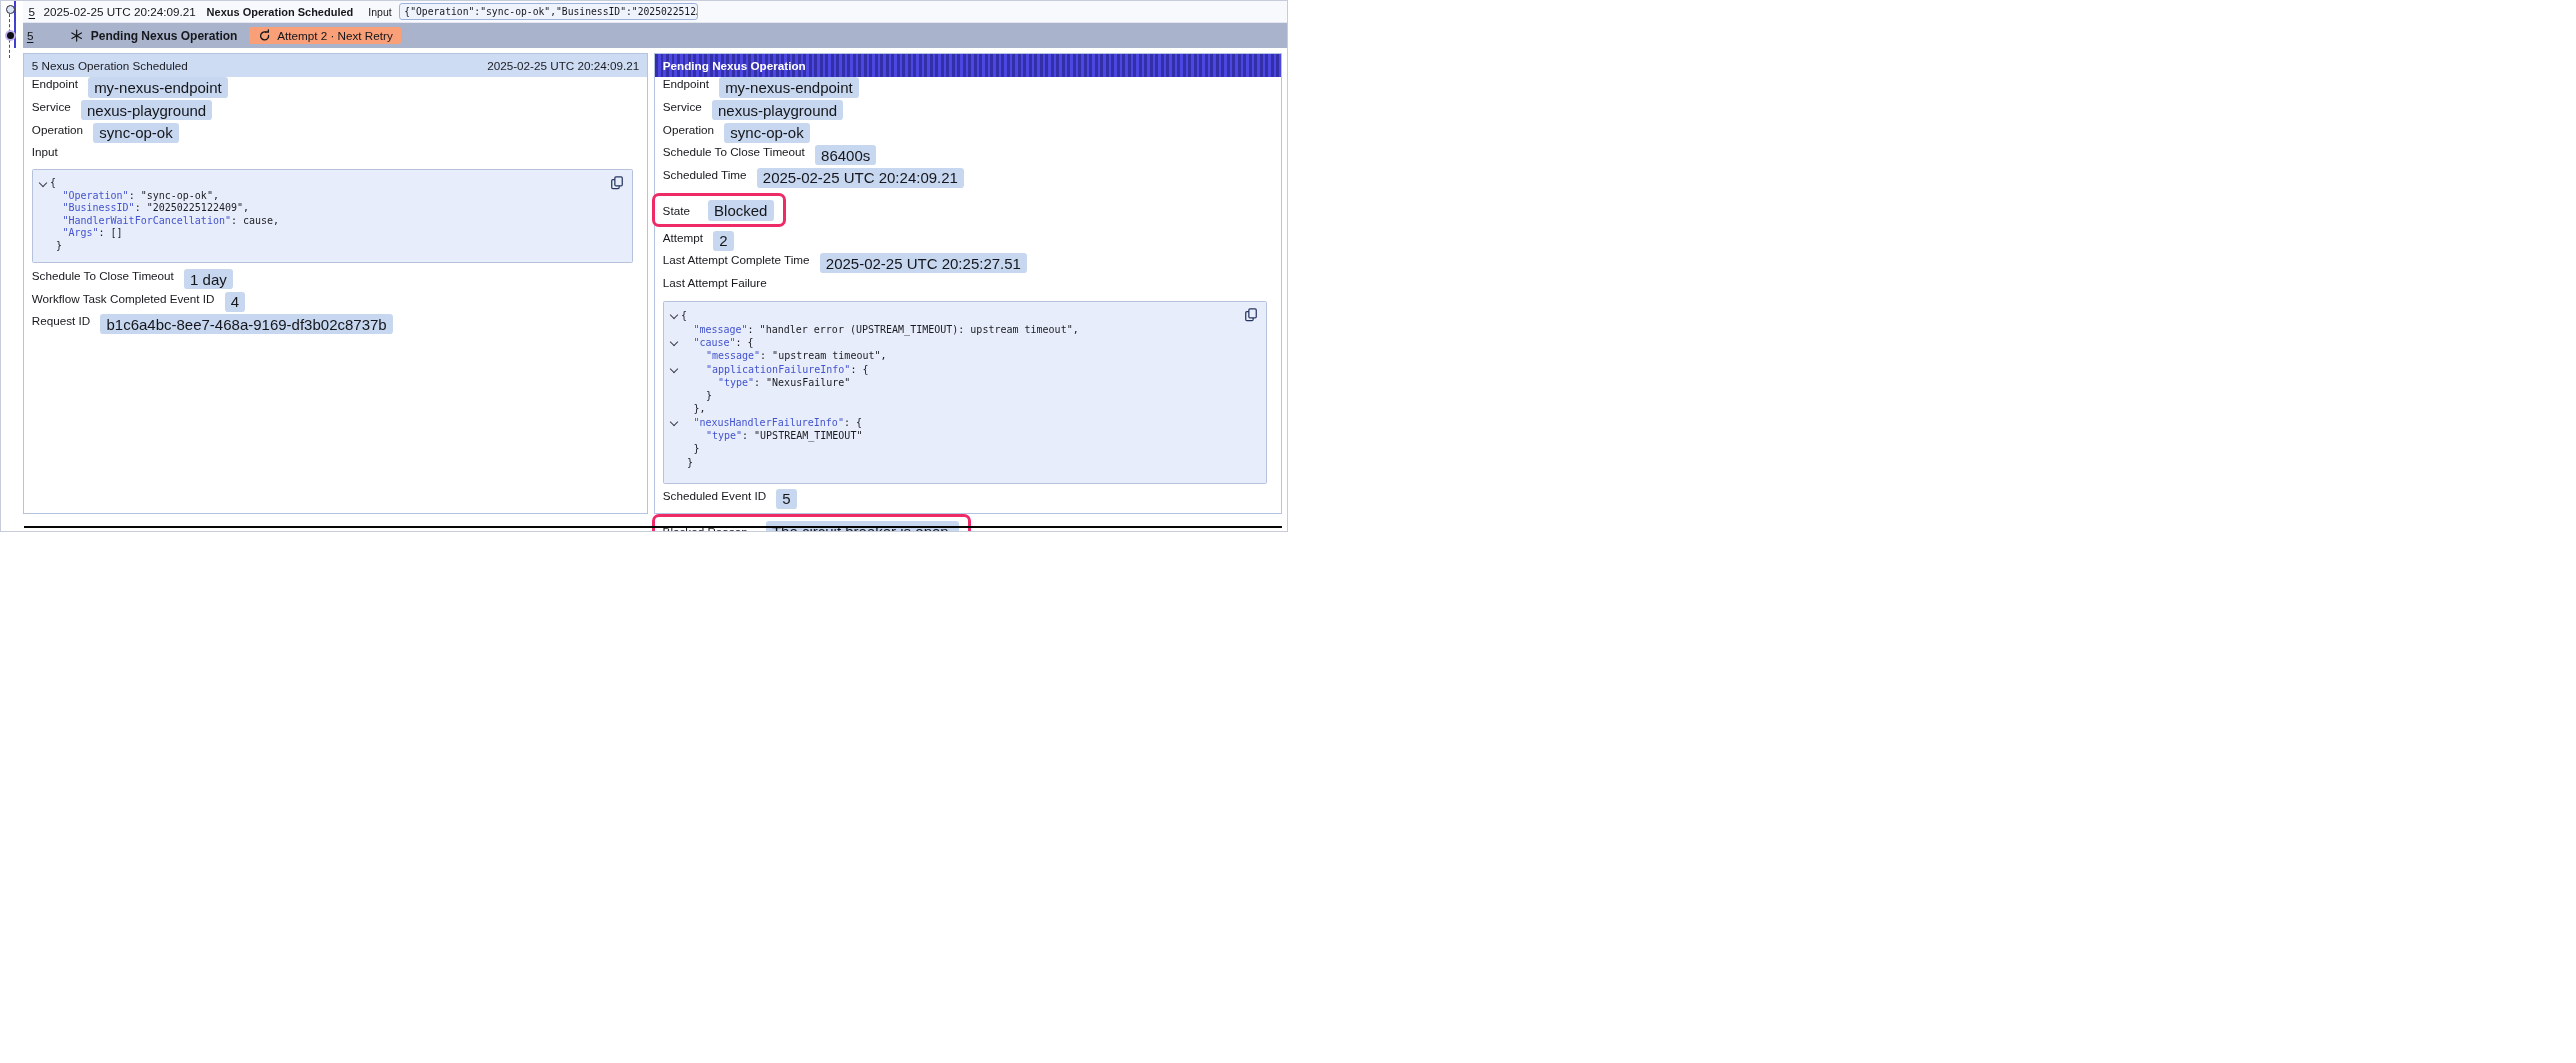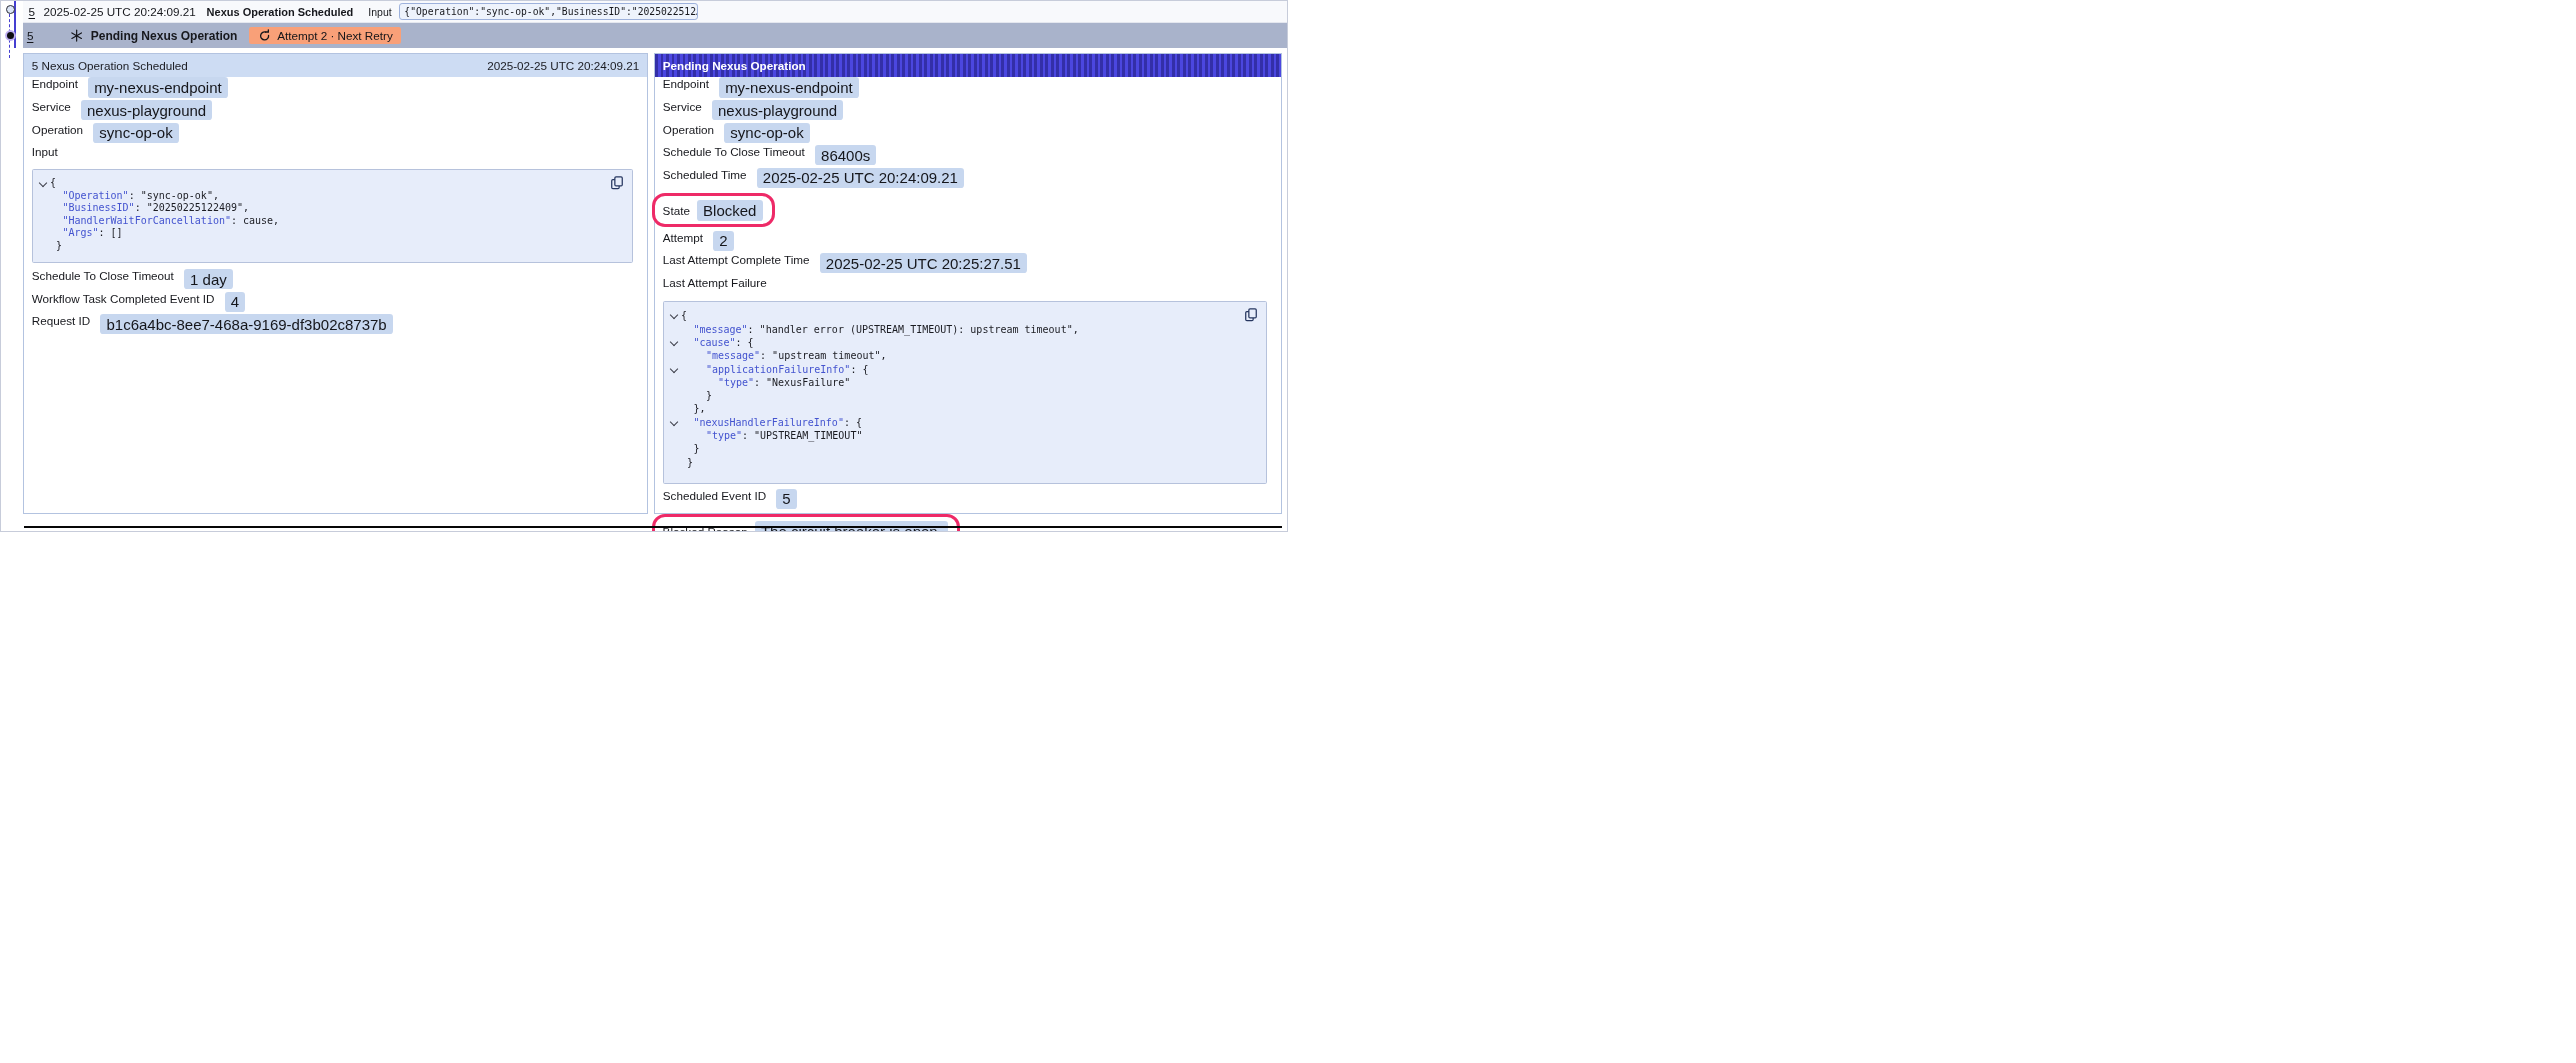--- a/index.html
+++ b/index.html
@@ -54,22 +54,22 @@
   
   .field-row{height:22.6px; display:flex; align-items:flex-start; gap:10px;}
   .f-label{font-size:11.7px; white-space:nowrap;}
   .chip{
     background:var(--chip); border-radius:3.1px; padding:1.6px 6.2px; font-size:15px;
     white-space:nowrap; color:#15161b;
   }
   .id-link{font-size:11.7px; color:#15161b; text-decoration:underline; text-underline-offset:2.3px; cursor:pointer;}
   .hl-wrap{margin:3.1px 0 3.1px -11px; display:inline-block;}
   .hl-box{
-    display:inline-flex; align-items:center; gap:7px;
-    border:3.1px solid var(--hl); border-radius:13px; padding:3.9px 9.4px 3.9px 7.8px; background:#ffffff;
+    display:inline-flex; align-items:center; gap:18px;
+    border:3.1px solid var(--hl); border-radius:7px; padding:3.9px 9.4px 3.9px 7.8px; background:#ffffff;
   }
   
   .code-block{
     position:relative; background:#e7edfa; border:0.8px solid #b6c2dc; border-radius:1.6px;
     font-family:"DejaVu Sans Mono", monospace; font-size:10px; color:#1b1c22;
     padding:7.8px 31px 7.8px 3.1px; box-sizing:border-box; margin-right:6.2px;
   }
   .code-left{margin-top:0.8px; margin-bottom:6.2px; padding-bottom:9.4px;}
   .code-right{margin-top:2.3px; margin-bottom:4.7px; padding-bottom:14px;}
   .code-left .code-line{line-height:12.5px;}

